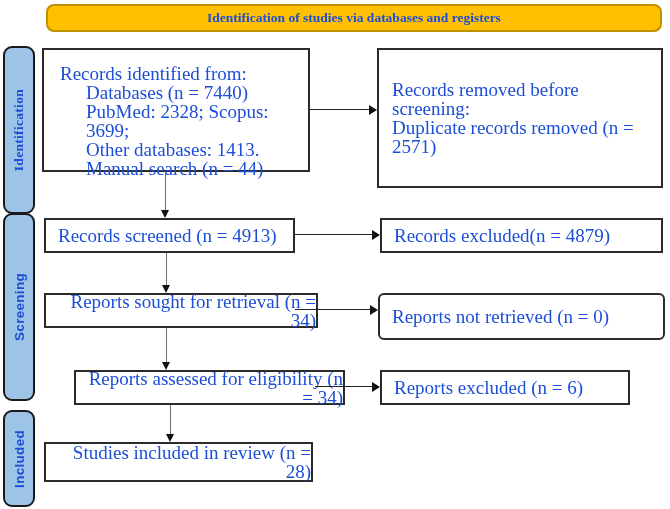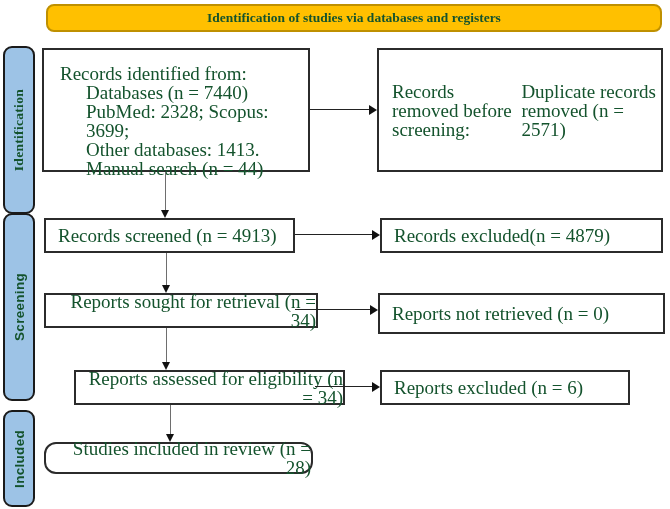--- a/index.html
+++ b/index.html
@@ -2,21 +2,21 @@
 <html style="--header-bg: #FFC000; --stage-bg: #9DC3E6;"><head>
 <meta charset="utf-8">
 <style>
   html, body { margin: 0; padding: 0; background: #ffffff; }
   .canvas {
     position: relative;
     width: 670px;
     height: 509px;
     background: #ffffff;
     font-family: "Liberation Serif", "DejaVu Serif", serif;
-    color: #14532d;
+    color: #1d4ed8;
     overflow: hidden;
   }
   
   .banner {
     position: absolute;
     left: 46px; top: 4px;
     width: 612px; height: 24px;
     background: var(--header-bg, #FFC000);
     border: 2px solid #BF9000;
     border-radius: 8px;
@@ -50,30 +50,30 @@
   
   .box {
     position: absolute;
     background: #ffffff;
     border: 2px solid #2b2b2b;
     box-sizing: border-box;
     font-size: 19px;
     line-height: 19px;
   }
   .box-b1  { left: 42px;  top: 48px;  width: 268px; height: 124px; padding: 14px 8px 0 16px; }
-  .box-rb1 { left: 377px; top: 48px;  width: 286px; height: 124px;
-             display: flex; flex-direction: row; justify-content: center; padding-left: 13px; align-items: center; }
+  .box-rb1 { left: 377px; top: 48px;  width: 286px; height: 140px;
+             display: flex; flex-direction: column; justify-content: center; padding-left: 13px; }
   .smallbox { display: flex; align-items: center; padding-left: 12px; text-align: right; }
   .box-b2  { left: 44px;  top: 218px; width: 251px; height: 35px; }
   .box-rb2 { left: 380px; top: 218px; width: 283px; height: 35px; }
   .box-b3  { left: 44px;  top: 293px; width: 274px; height: 35px; }
-  .box-rb3 { left: 378px; top: 293px; width: 287px; height: 41px; }
+  .box-rb3 { left: 378px; top: 293px; width: 287px; height: 47px; border-radius: 6px; }
   .box-b4  { left: 44px;  top: 370px; width: 271px; height: 35px; margin-left: 30px; }
   .box-rb4 { left: 380px; top: 370px; width: 250px; height: 35px; }
-  .box-b5  { left: 44px;  top: 442px; width: 269px; height: 32px; border-radius: 12px; }
+  .box-b5  { left: 44px;  top: 442px; width: 269px; height: 40px; }
   .indent { margin-left: 26px; }
   
   .harrow {
     position: absolute;
     height: 0;
     border-top: 1.5px solid #222222;
   }
   .harrow::after {
     content: '';
     position: absolute;

